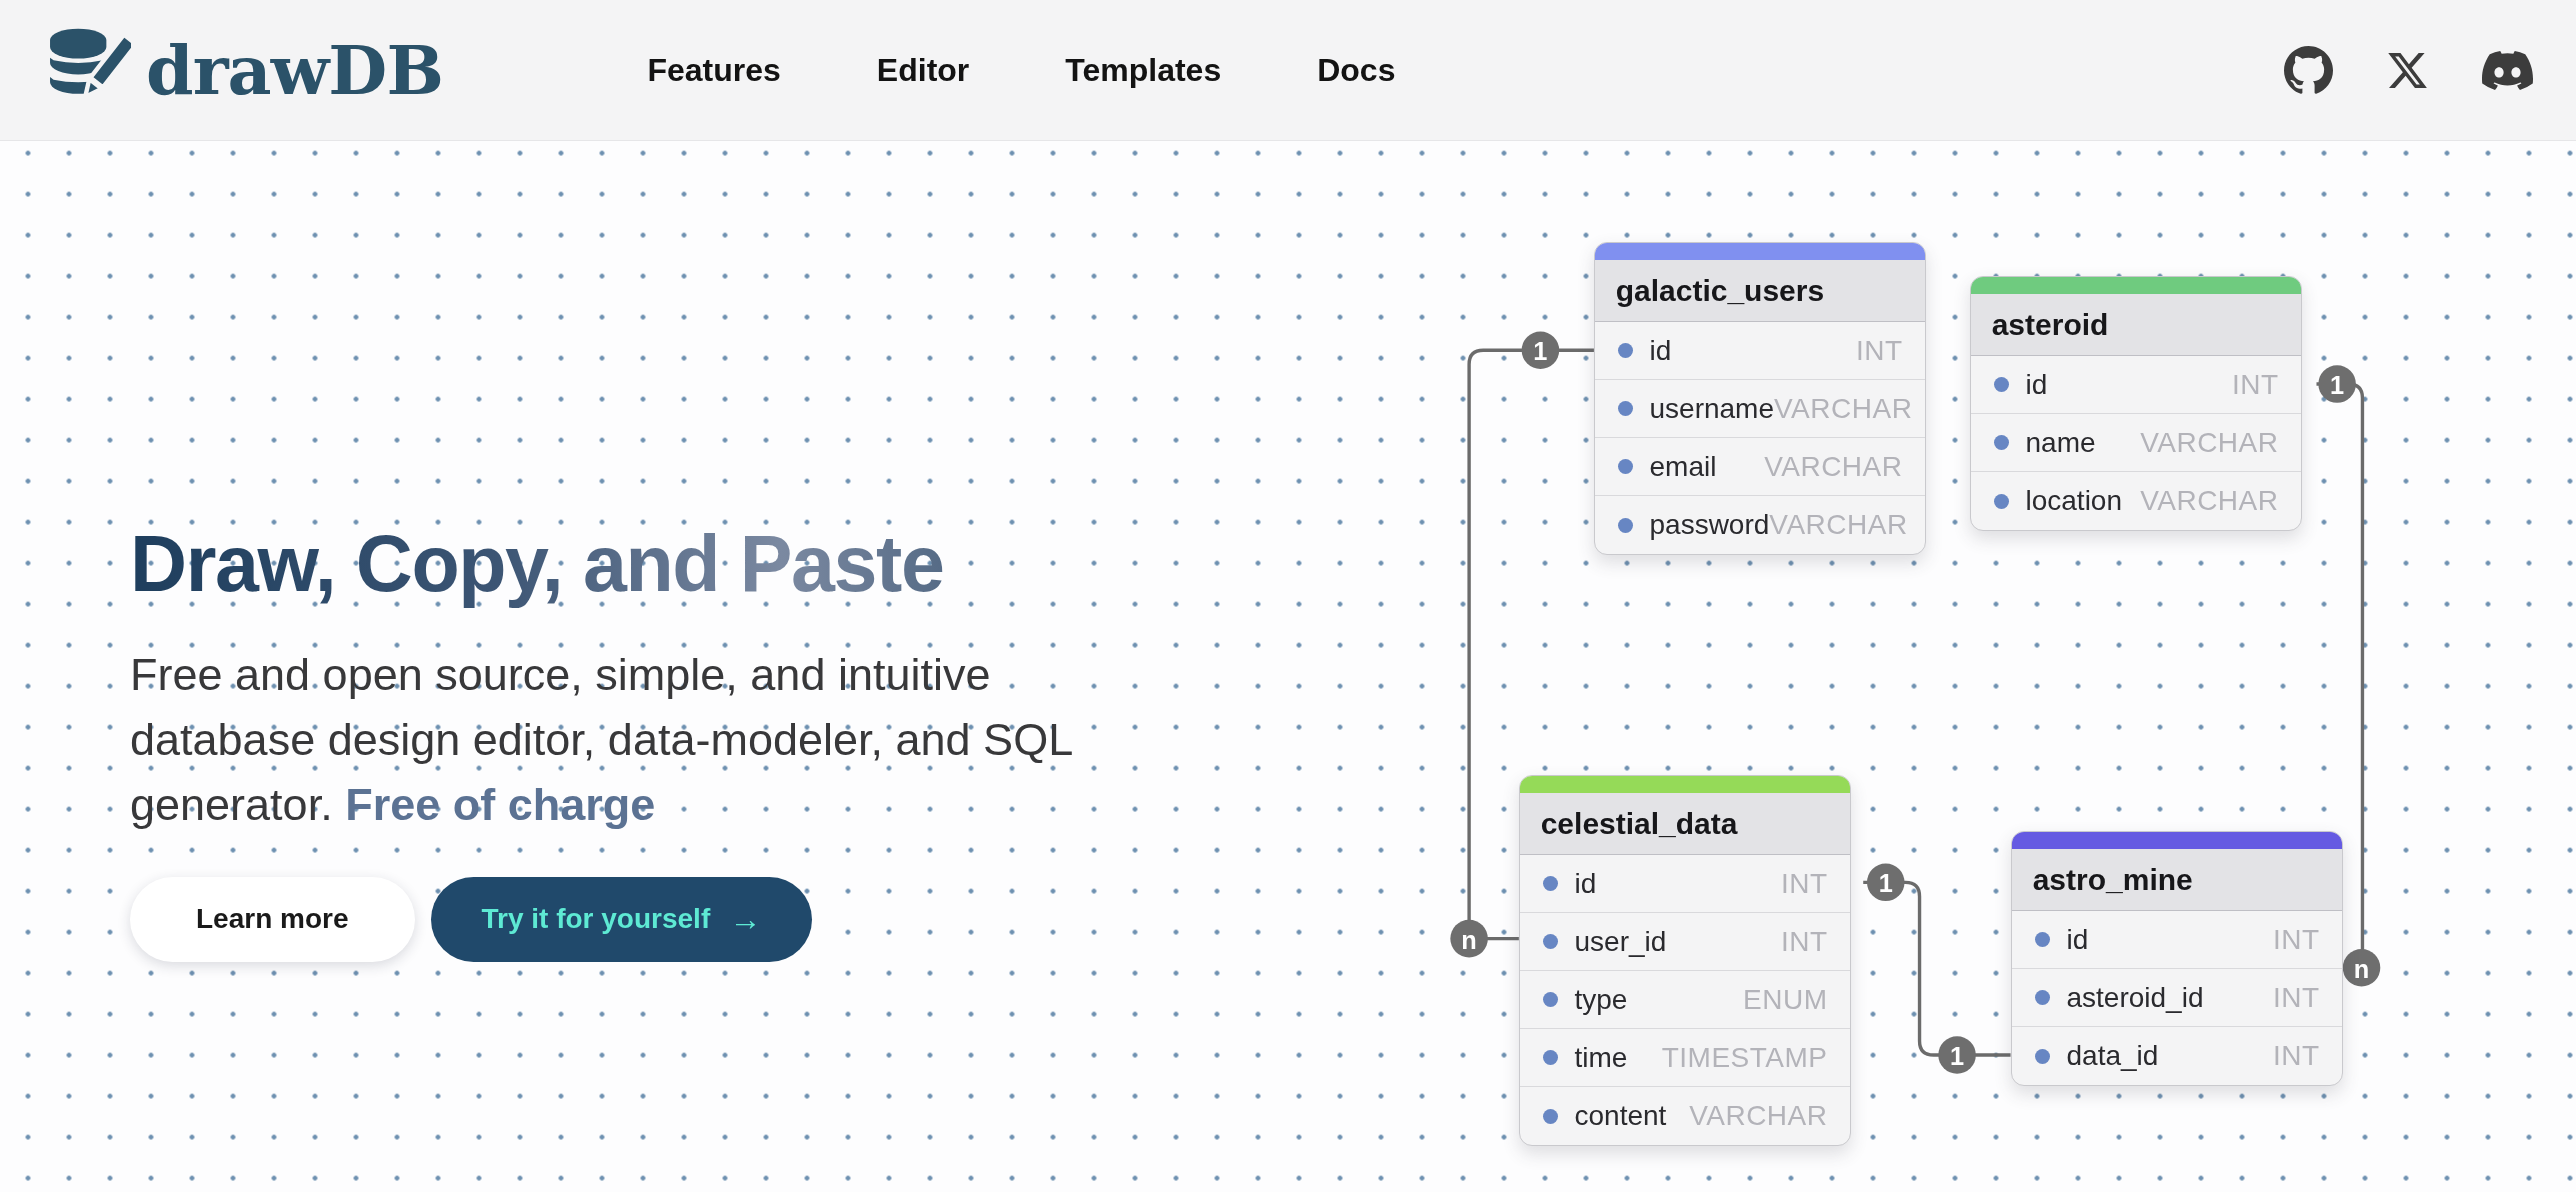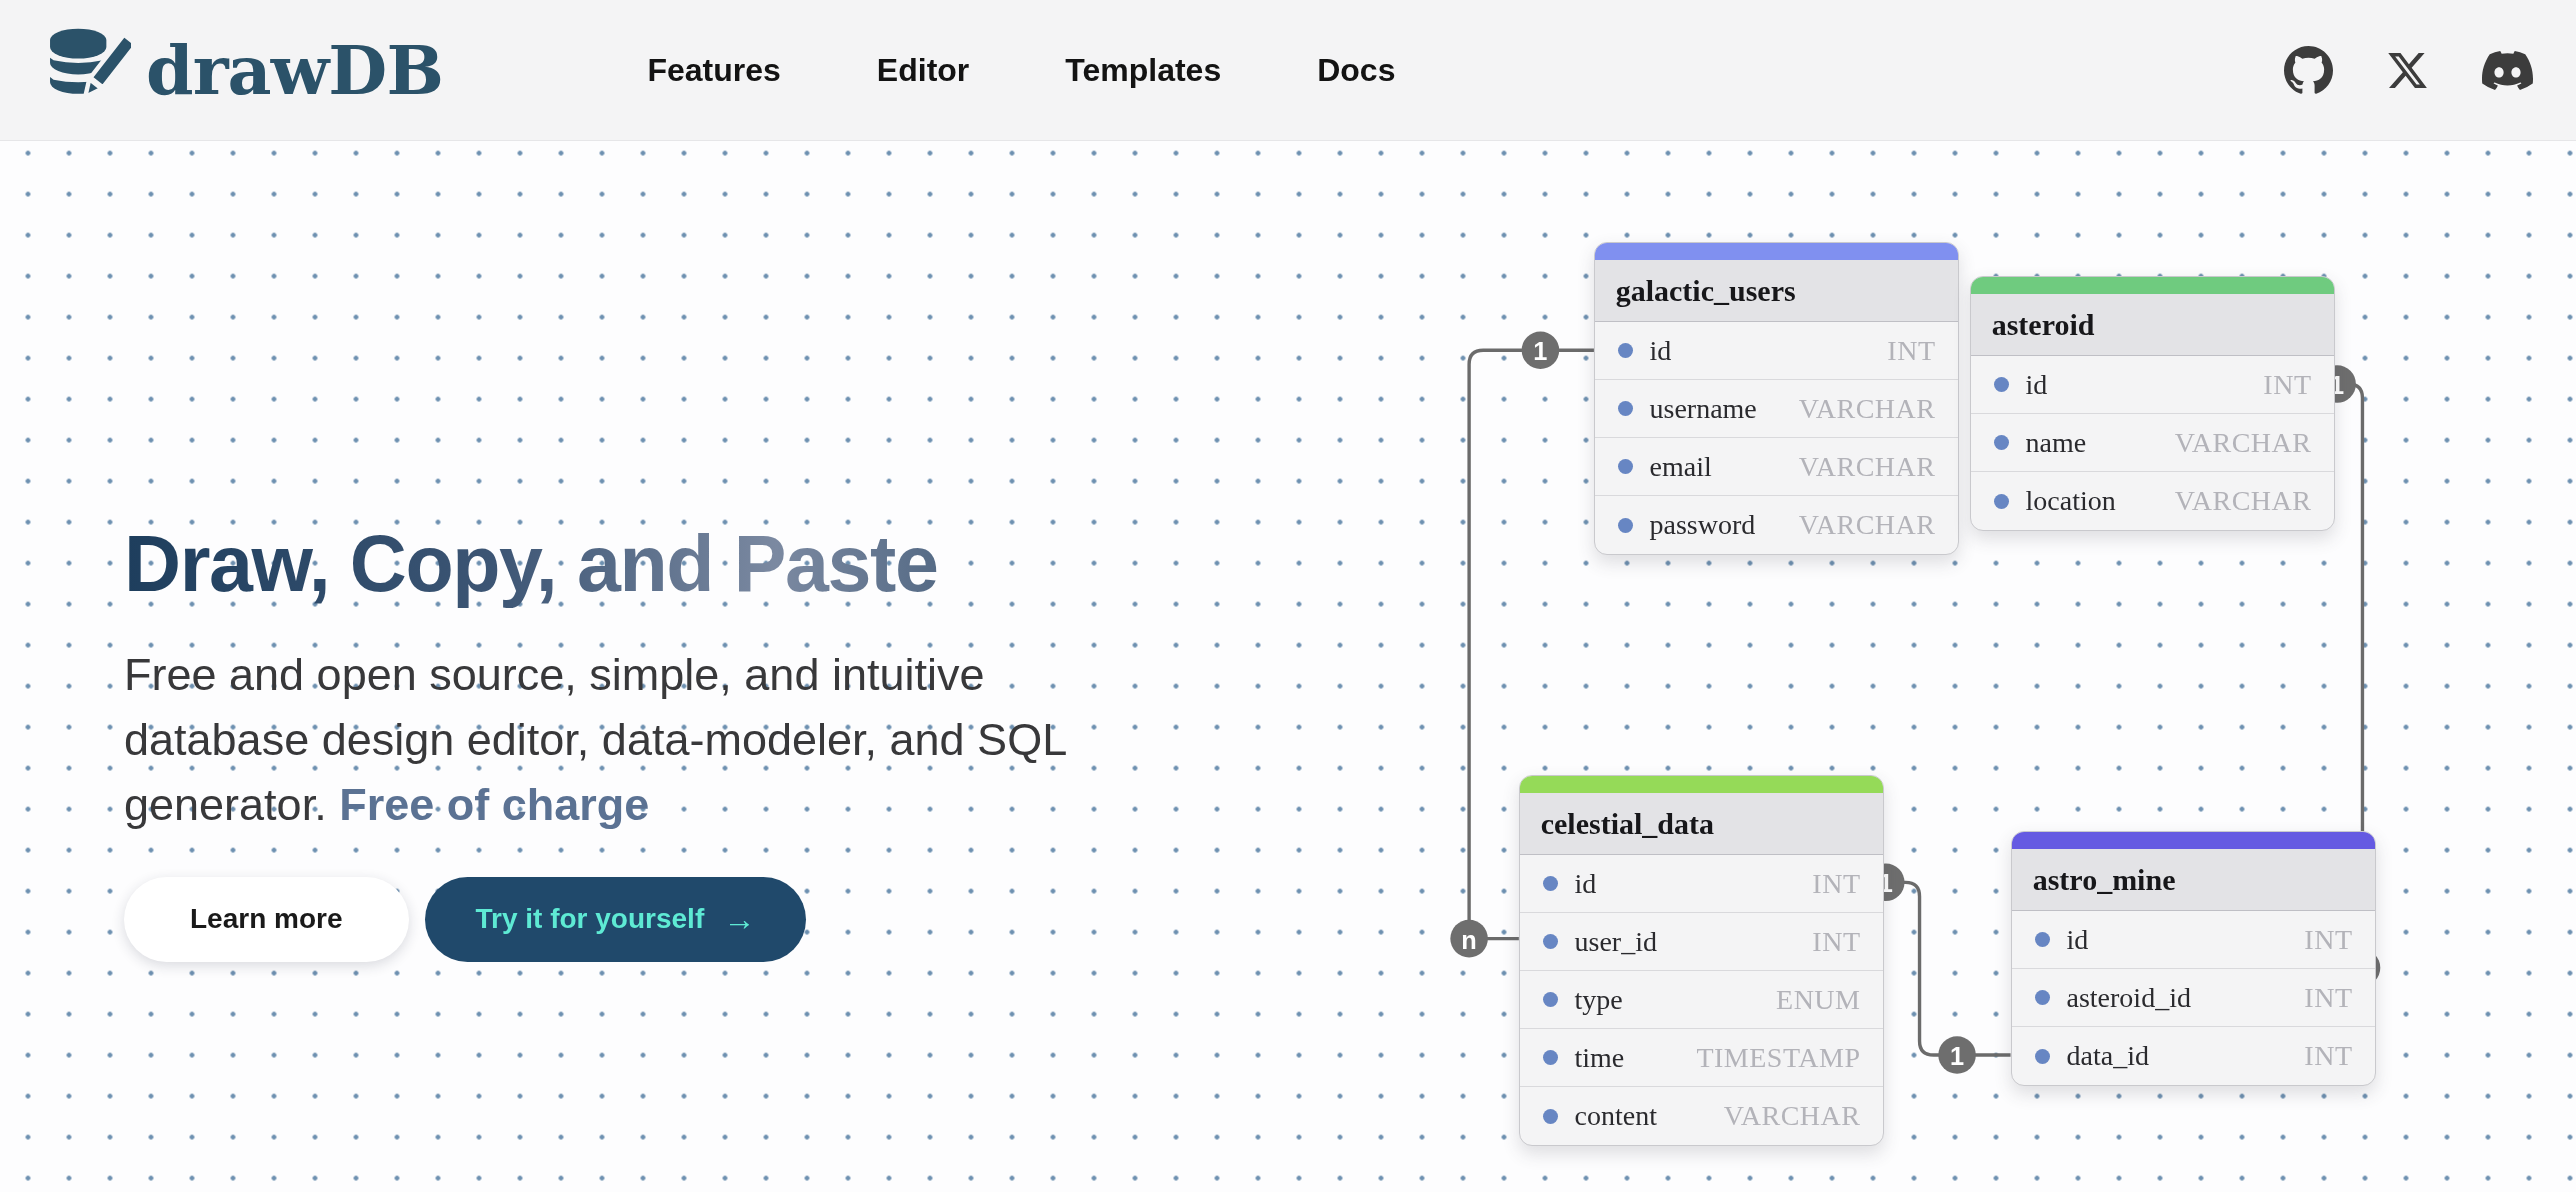--- a/index.html
+++ b/index.html
@@ -30,44 +30,44 @@
   
   .canvas {
     position:absolute; top:141px; left:0; width:2576px; height:1051px;
     background-color:#fdfdfe;
     background-image:radial-gradient(circle, #6d90b0 2.2px, rgba(109,144,176,0) 2.3px);
     background-size:41px 41px; background-position:7.5px -8.4px;
   }
   #rel-svg { position:absolute; left:0; top:0; }
 
   
-  .hero { position:absolute; left:124px; top:378px; width:1051px; z-index:2; }
+  .hero { position:absolute; left:130px; top:378px; width:1051px; z-index:2; }
   .hero h1 {
     font-size:79px; font-weight:800; letter-spacing:-1.4px; line-height:1.15;
     background:linear-gradient(90deg,#1e3e5d 0%,#3c5574 35%,#7b89a1 62%,#1f3f5e 100%);
     -webkit-background-clip:text; background-clip:text; color:transparent;
     white-space:nowrap;
   }
   .hero p { margin-top:32px; font-size:45px; line-height:1.45; color:#38383a; width:995px; }
   .hero p .hl { color:#5b7293; font-weight:700; }
   .cta-row { margin-top:39px; display:flex; gap:16px; align-items:center; }
   .btn {
     height:85px; border:none; border-radius:43px; font-family:inherit;
     font-size:28px; font-weight:700; cursor:pointer; display:flex; align-items:center;
   }
   .btn.light { background:#fff; color:#1a1a1a; padding:0 66px;
     box-shadow:0 3.8px 13px rgba(30,40,60,0.16); }
   .btn.dark { background:#20496b; color:#5eead4; padding:8px 51px; gap:19px; }
   .btn.dark .arrow { font-size:32px; font-weight:400; }
 
   
   .table-card {
-    position:absolute; width:365px; border-radius:13px; overflow:hidden;
+    position:absolute; width:332px; border-radius:13px; overflow:hidden;
     background:#f4f4f5; border:1.9px solid #c9c9cd;
-    box-shadow:0 7.5px 17px rgba(60,60,75,0.16); z-index:2;font-family:Liberation Serif, serif;
+    box-shadow:0 7.5px 17px rgba(60,60,75,0.16); z-index:2;
   }
   .t-accent { height:17px; }
   .t-head {
     height:62px; background:#e3e3e6; border-bottom:1.9px solid #bfbfc5;
     display:flex; align-items:center; padding:0 20.7px;
     font-size:30px; font-weight:700; color:#17171a;
   }
   .t-row {
     height:58px; display:flex; align-items:center; padding:0 22.5px;
     border-bottom:1.9px solid #d9d9dc; font-size:28px;

